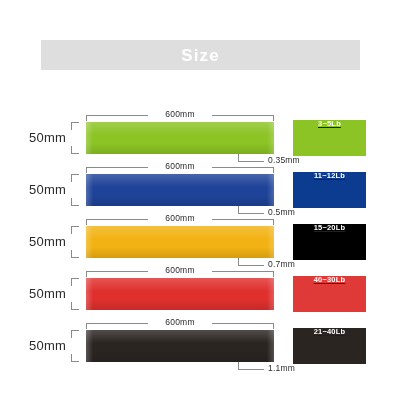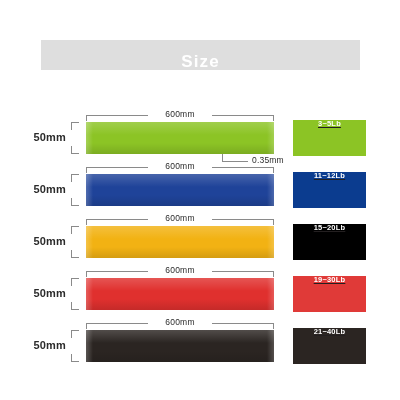--- a/index.html
+++ b/index.html
@@ -25,21 +25,21 @@
 
   
   .header-band {
     position: absolute;
     left: 41px;
     top: 40px;
     width: 319px;
     height: 30px;
     background: #dedede;
     display: flex;
-    align-items: flex-end;
+    align-items: center;
     justify-content: center;
   }
   .header-title {
     color: #ffffff;
     font-size: 17px;
     font-weight: bold;
     letter-spacing: 1.1px;
     line-height: 1;
   }
 
@@ -105,25 +105,24 @@
     top: 12px;
     width: 56px;
     height: 32px;
   }
   .dim-height .h-text {
     position: absolute;
     left: 0;
     top: 10px;
     width: 38px;
     text-align: right;
-    font-size: 11px;
+    font-size: 13px;
     line-height: 11px;
     color: #2b2b2b;
     letter-spacing: 0.2px;
-    font-weight: bold;
   }
   .dim-height .corner-top,
   .dim-height .corner-bot {
     position: absolute;
     left: 43px;
     width: 7px;
     height: 7px;
   }
   .dim-height .corner-top {
     top: 0;
@@ -170,21 +169,21 @@
   .band .edge-r {
     position: absolute;
     right: 0; top: 0; bottom: 0;
     width: 7px;
     background: linear-gradient(to left, rgba(255,255,255,0.20), rgba(255,255,255,0));
   }
 
   
   .dim-thick {
     position: absolute;
-    left: 222px;
+    left: 238px;
     top: 44px;
     height: 12px;
     width: 110px;
   }
   .dim-thick .lead-v {
     position: absolute;
     left: 0;
     top: 0;
     width: 1px;
     height: 7px;
@@ -283,20 +282,25 @@
         <span class="corner-top"></span>
         <span class="corner-bot"></span>
       </div>
       <div class="band">
         <span class="band-fill" style="background:#1F4399;"></span>
         <span class="sheen-top"></span>
         <span class="sheen-bot"></span>
         <span class="edge-l"></span>
         <span class="edge-r"></span>
       </div>
+      <div class="dim-thick">
+        <span class="lead-v"></span>
+        <span class="lead-h"></span>
+        <span class="t-text">0.5mm</span>
+      </div>
       <div class="badge" style="background:#0B3C8F;">
         <span class="badge-label" style="color:#ffffff;">11~12Lb</span>
       </div>
     </div>
 
     <div class="row" style="top:190px;">
       <div class="dim-width">
         <span class="tick-l"></span>
         <span class="line-left"></span>
         <span class="dim-text">600mm</span>
@@ -308,20 +312,25 @@
         <span class="corner-top"></span>
         <span class="corner-bot"></span>
       </div>
       <div class="band">
         <span class="band-fill" style="background:#F2B213;"></span>
         <span class="sheen-top"></span>
         <span class="sheen-bot"></span>
         <span class="edge-l"></span>
         <span class="edge-r"></span>
       </div>
+      <div class="dim-thick">
+        <span class="lead-v"></span>
+        <span class="lead-h"></span>
+        <span class="t-text">0.7mm</span>
+      </div>
       <div class="badge" style="background:#000000;">
         <span class="badge-label" style="color:#ffffff;">15~20Lb</span>
       </div>
     </div>
 
     <div class="row" style="top:242px;">
       <div class="dim-width">
         <span class="tick-l"></span>
         <span class="line-left"></span>
         <span class="dim-text">600mm</span>
@@ -334,21 +343,21 @@
         <span class="corner-bot"></span>
       </div>
       <div class="band">
         <span class="band-fill" style="background:#E0302E;"></span>
         <span class="sheen-top"></span>
         <span class="sheen-bot"></span>
         <span class="edge-l"></span>
         <span class="edge-r"></span>
       </div>
       <div class="badge" style="background:#E03A38;">
-        <span class="badge-label" style="color:#ffffff;">19~30Lb</span>
+        <span class="badge-label" style="color:#ffffff;">40~30Lb</span>
       </div>
     </div>
 
     <div class="row" style="top:294px;">
       <div class="dim-width">
         <span class="tick-l"></span>
         <span class="line-left"></span>
         <span class="dim-text">600mm</span>
         <span class="line-right"></span>
         <span class="tick-r"></span>
@@ -357,20 +366,25 @@
         <span class="h-text">50mm</span>
         <span class="corner-top"></span>
         <span class="corner-bot"></span>
       </div>
       <div class="band">
         <span class="band-fill" style="background:#2B2522;"></span>
         <span class="sheen-top"></span>
         <span class="sheen-bot"></span>
         <span class="edge-l"></span>
         <span class="edge-r"></span>
+      </div>
+      <div class="dim-thick">
+        <span class="lead-v"></span>
+        <span class="lead-h"></span>
+        <span class="t-text">1.1mm</span>
       </div>
       <div class="badge" style="background:#2B2522;">
         <span class="badge-label" style="color:#ffffff;">21~40Lb</span>
       </div>
     </div>
 
   </div>
 </div>
 
 </body></html>

